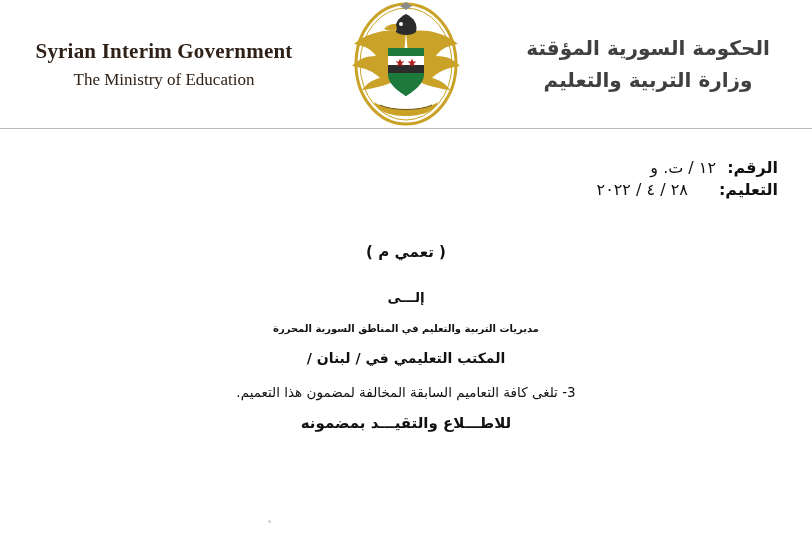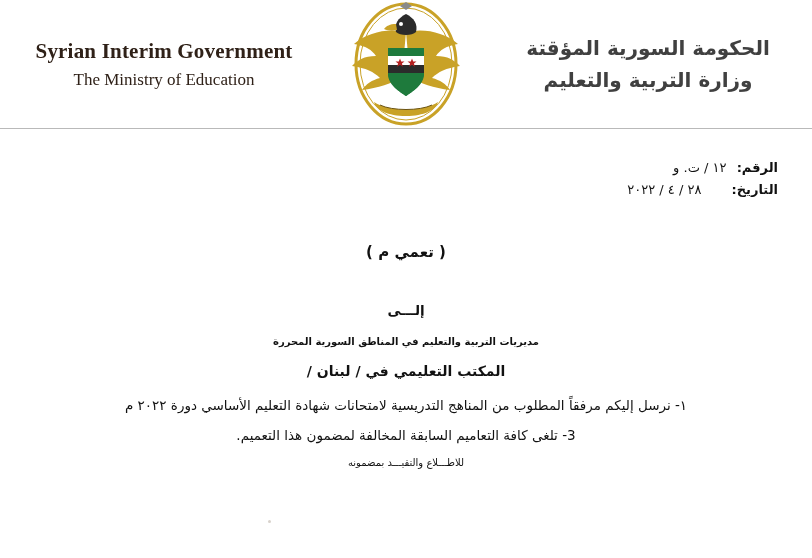--- a/index.html
+++ b/index.html
@@ -94,21 +94,21 @@
     align-items: flex-start;
     justify-content: space-between;
     direction: rtl;
     padding: 28px 34px 0 34px;
     box-sizing: border-box;
   }
 
   .ref-right {
     direction: rtl;
     font-family: "DejaVu Sans", sans-serif;
-    font-size: 13px;
+    font-size: 16px;
     line-height: 22px;
     text-align: right;
     min-width: 190px;
   }
   .ref-right .kv {
     white-space: nowrap;
   }
   .ref-right .k {
     font-weight: bold;
   }
@@ -139,21 +139,21 @@
     font-family: "DejaVu Sans", sans-serif;
     padding: 0 34px;
     box-sizing: border-box;
     margin-top: 42px;
   }
 
   .circular-title {
     font-size: 15px;
     font-weight: bold;
     letter-spacing: 1px;
-    margin-bottom: 41px;
+    margin-bottom: 28px;
   }
   .circular-title .spaced {
     letter-spacing: 3px;
   }
 
   .to-line {
     font-size: 13.5px;
     font-weight: bold;
     letter-spacing: 2px;
     margin-bottom: 18px;
@@ -171,22 +171,22 @@
     font-weight: bold;
     margin-bottom: 18px;
   }
 
   .item {
     font-size: 13.5px;
     margin-bottom: 14px;
   }
 
   .closing {
-    font-size: 10px;
-    font-weight: normal;
+    font-size: 15px;
+    font-weight: bold;
     margin-top: 10px;
     letter-spacing: 0.5px;
   }
 
   .faint-dot {
     position: absolute;
     left: 268px;
     top: 520px;
     width: 3px;
     height: 3px;
@@ -244,21 +244,21 @@
 
   <div class="hr-main"></div>
 
   <div class="ref-row">
     <div class="ref-right">
       <div class="kv">
         <span class="k">الرقم:</span>
         <span class="v">١٢ / ت. و</span>
       </div>
       <div class="kv">
-        <span class="k">التاريخ:</span>
+        <span class="k">التعليم:</span>
         <span class="v date-line">٢٨ / ٤ / ٢٠٢٢</span>
       </div>
     </div>
 
   </div>
 
   <div class="body-wrap">
 
     <div class="circular-title">
       <span>(</span>
@@ -266,21 +266,20 @@
       <span>م</span>
       <span>)</span>
     </div>
 
     <div class="to-line">إلـــى</div>
 
     <div class="recipient">مديريات التربية والتعليم في المناطق السورية المحررة</div>
 
     <div class="office">المكتب التعليمي في / لبنان /</div>
 
-    <div class="item">١- نرسل إليكم مرفقاً المطلوب من المناهج التدريسية لامتحانات شهادة التعليم الأساسي دورة ٢٠٢٢ م</div>
     <div class="item">3- تلغى كافة التعاميم السابقة المخالفة لمضمون هذا التعميم.</div>
 
     <div class="closing">للاطـــلاع والتقيـــد بمضمونه</div>
 
   </div>
 
   <div class="faint-dot"></div>
 
 </div>
 

